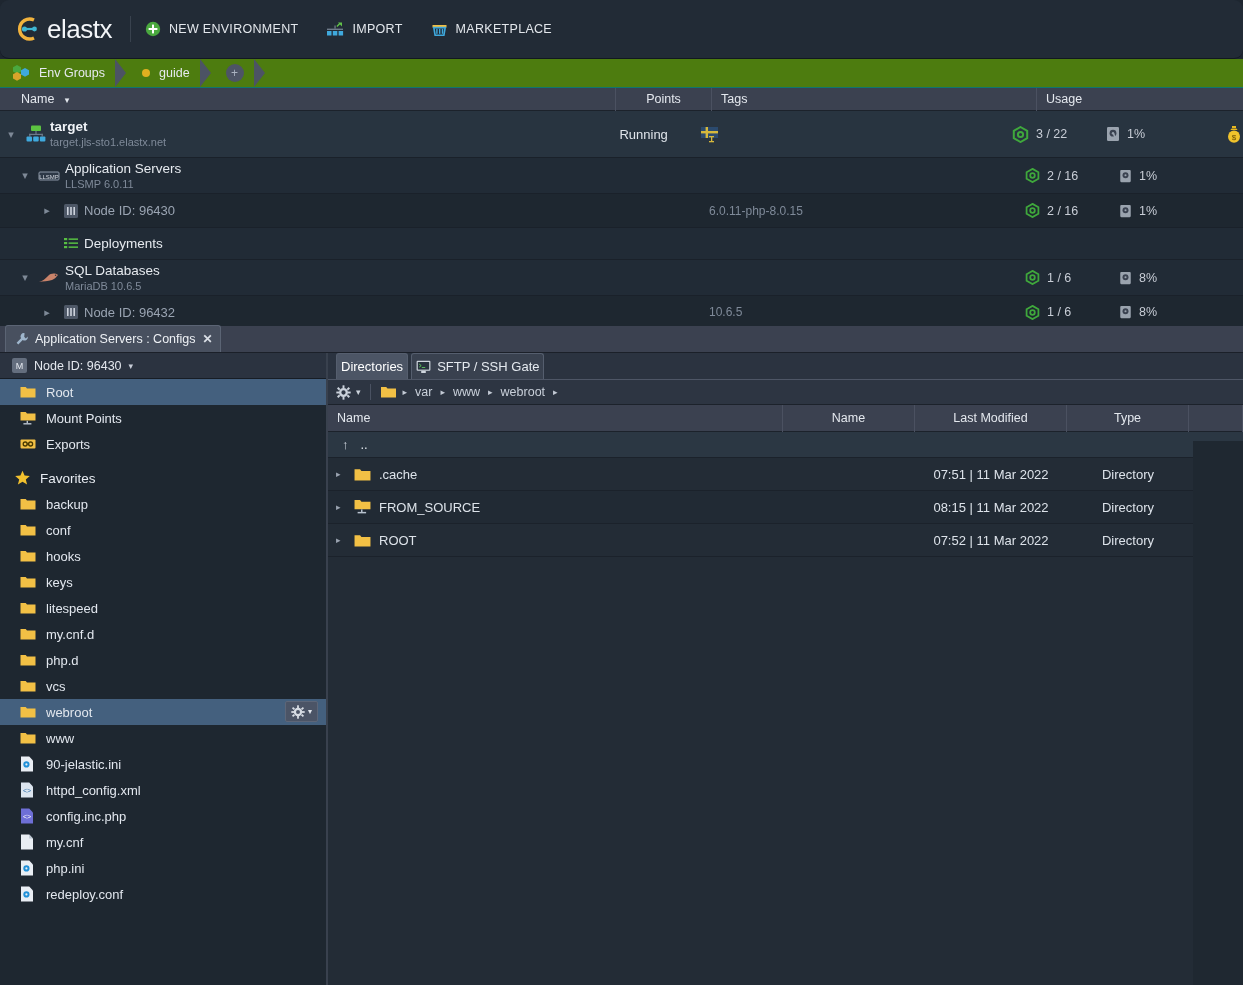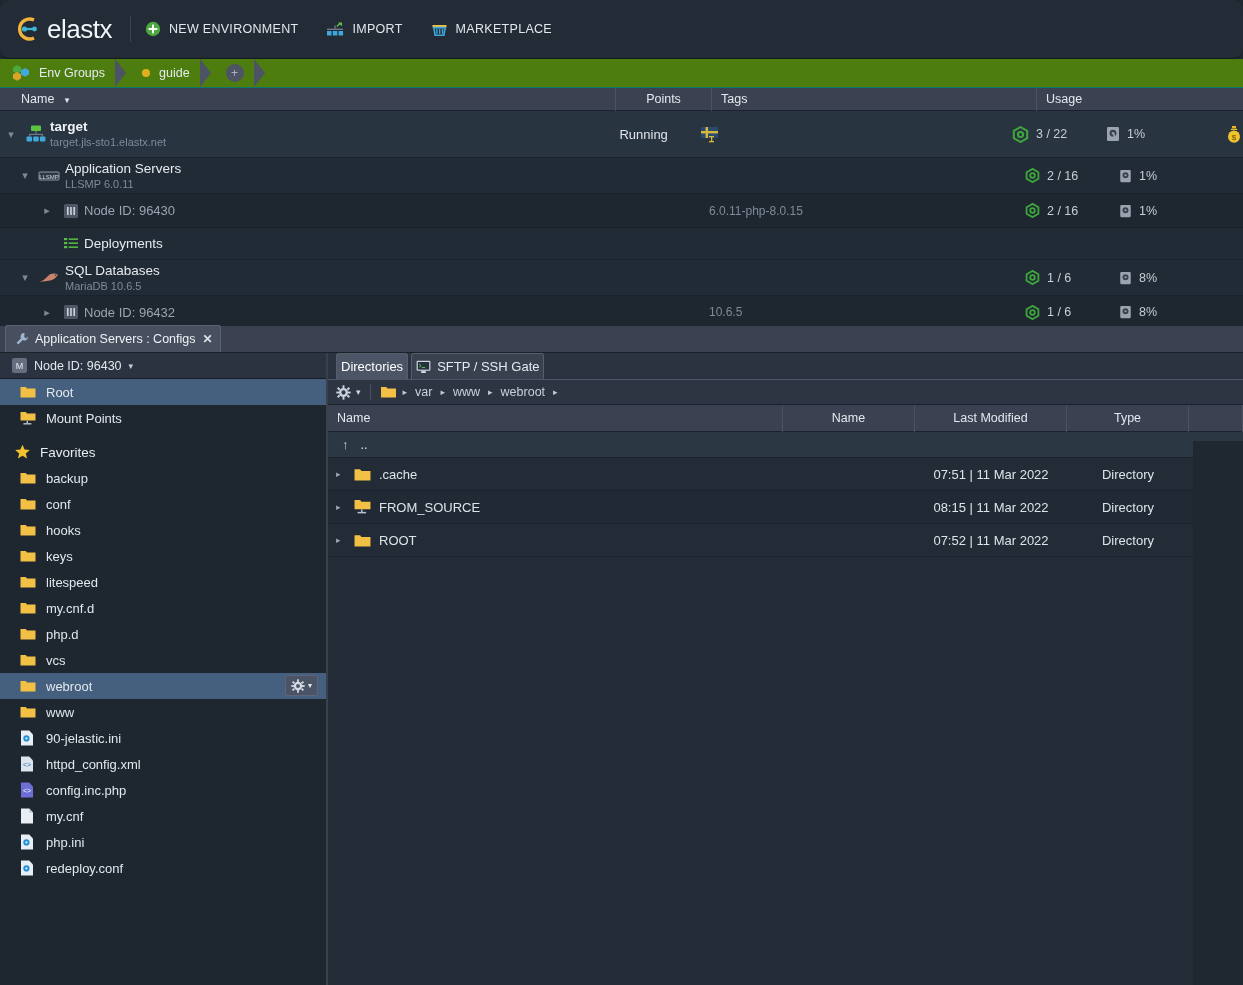--- a/index.html
+++ b/index.html
@@ -536,20 +536,31 @@
           </div>
           <div class="fitem">
             <span class="ic">
               <svg width="16" height="15" viewBox="0 0 16 15">
                 <path d="M0.5 1 h5.2 l1.3 1.6 h8.5 v7 h-15 z" fill="#f2c045"></path>
                 <rect x="6.6" y="9.8" width="1.4" height="2.4" fill="#b8c2ce"></rect>
                 <rect x="3.4" y="12.1" width="8" height="1.4" fill="#b8c2ce"></rect>
               </svg>
             </span>
             <span>Mount Points</span>
+          </div>
+          <div class="fitem">
+            <span class="ic">
+              <svg width="16" height="14" viewBox="0 0 16 14">
+                <rect x="0.5" y="2.5" width="15" height="9" rx="1" fill="#f2c045"></rect>
+                <circle cx="5.2" cy="7" r="2" fill="none" stroke="#4a3a00" stroke-width="1.3"></circle>
+                <circle cx="10.6" cy="7" r="2" fill="none" stroke="#4a3a00" stroke-width="1.3"></circle>
+                <rect x="6.6" y="6.4" width="2.6" height="1.3" fill="#4a3a00"></rect>
+              </svg>
+            </span>
+            <span>Exports</span>
           </div>
 
           <div class="fitem favhdr">
             <span class="ic">
               <svg width="17" height="16" viewBox="0 0 17 16">
                 <polygon points="8.5,0.8 10.6,5.6 15.8,6 11.8,9.4 13.1,14.6 8.5,11.7 3.9,14.6 5.2,9.4 1.2,6 6.4,5.6" fill="#f2c12e"></polygon>
               </svg>
             </span>
             <span>Favorites</span>
           </div>

